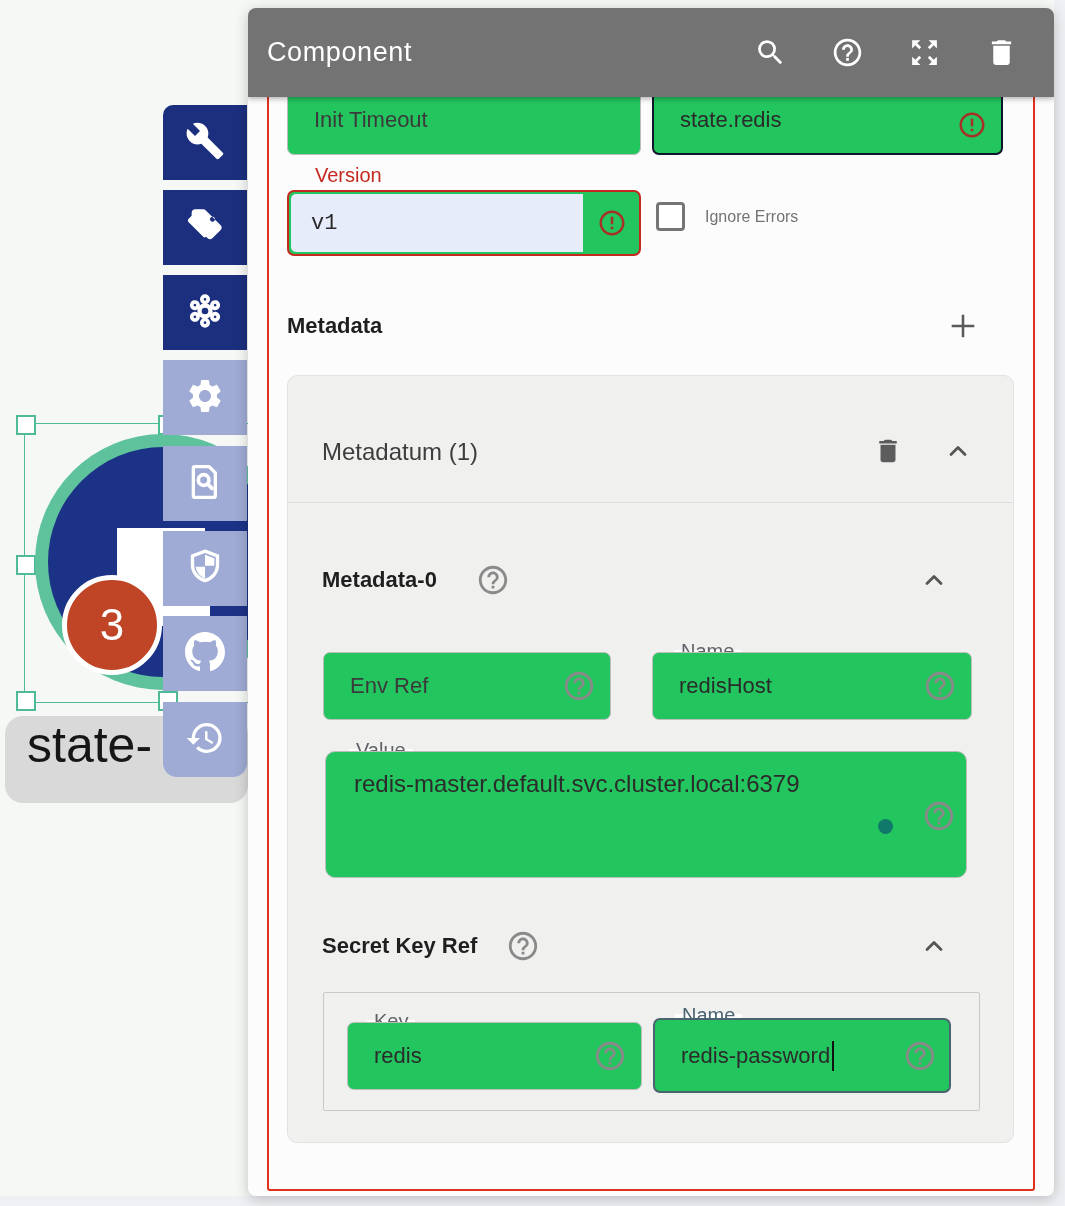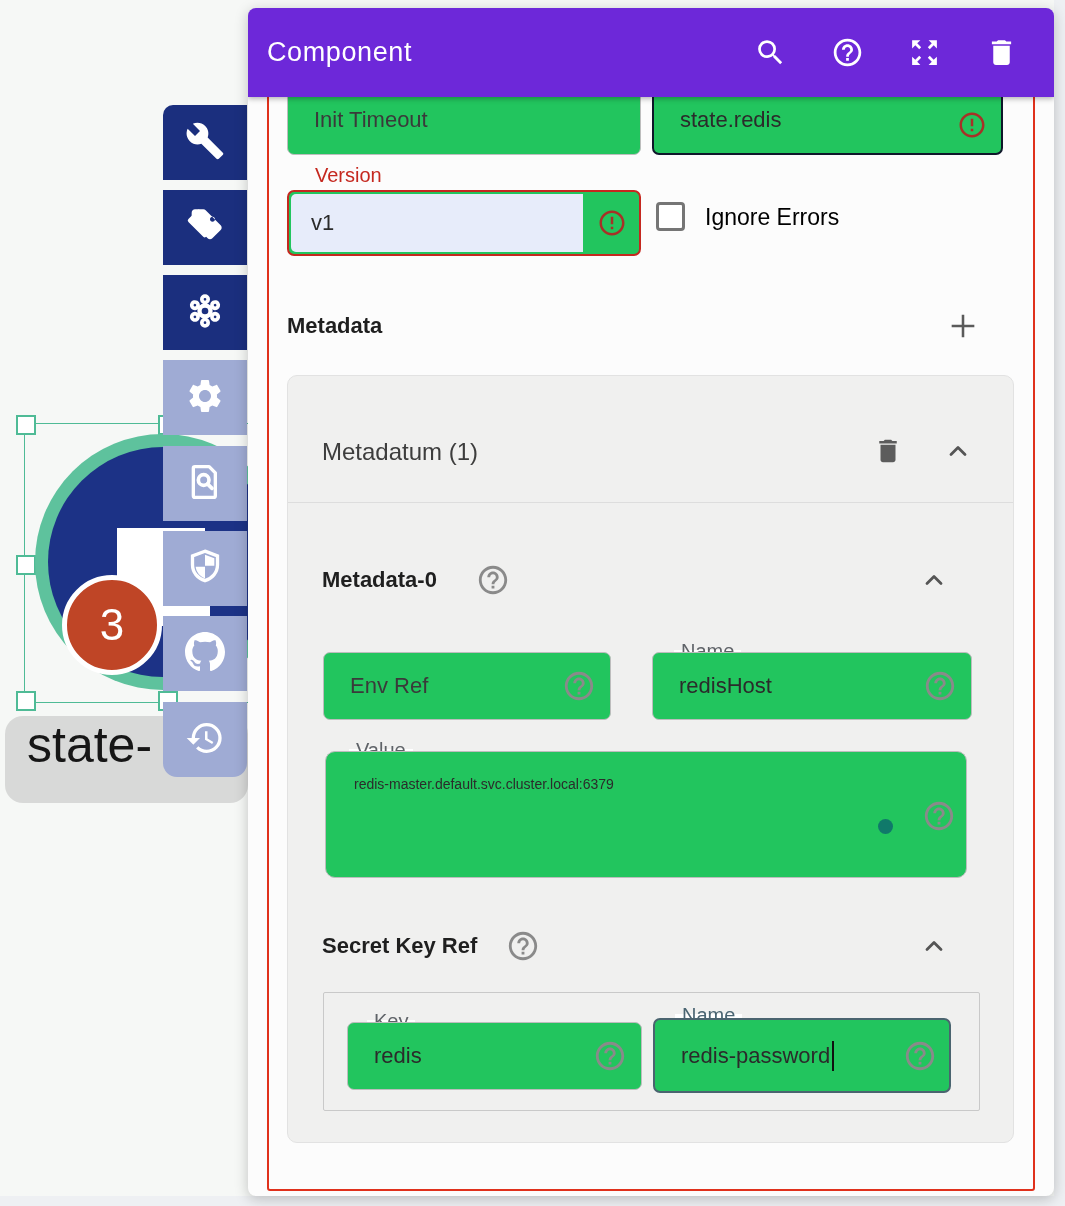--- a/index.html
+++ b/index.html
@@ -22,21 +22,21 @@
 
   
   .tb-item{position:absolute;left:163px;width:84px;height:75px;display:flex;align-items:center;justify-content:center;}
   .tb-dark{background:#1b2f7e;}
   .tb-light{background:#9fabd4;}
   .tb-item svg{width:40px;height:40px;}
 
   
   .panel{position:absolute;left:248px;top:8px;width:806px;height:1188px;background:#fcfcfc;border-radius:8px;
          box-shadow:0 3px 14px rgba(0,0,0,.22);overflow:hidden;}
-  .panel-header{position:absolute;left:0;top:0;right:0;height:89px;background:#6d28d9;display:flex;align-items:center;
+  .panel-header{position:absolute;left:0;top:0;right:0;height:89px;background:#737373;display:flex;align-items:center;
                 box-shadow:0 2px 5px rgba(0,0,0,.28);z-index:5;}
   .panel-title{color:#fff;font-size:27px;letter-spacing:.6px;margin-left:19px;font-weight:400;}
   .hdr-icons{margin-left:auto;margin-right:36px;display:flex;gap:44px;align-items:center;}
   .hdr-icons svg{width:33px;height:33px;display:block;cursor:pointer;}
   .panel-content{position:absolute;left:0;top:89px;right:0;bottom:0;overflow:hidden;}
   .err-outline{position:absolute;left:19px;top:-30px;width:764px;height:1120px;border:2.5px solid #e0311c;border-radius:3px;}
 
   .fld{position:absolute;background:#22c55e;border:1.5px solid #bdbdbd;border-radius:7px;box-sizing:border-box;}
   .fld-err{border:2px solid #0f172a;}
   .fld-text{position:absolute;left:26px;top:0;bottom:0;display:flex;align-items:center;font-size:22px;color:#3a3a3a;white-space:nowrap;}
@@ -196,29 +196,29 @@
         <span class="fld-text">Init Timeout</span>
       </div>
       <div class="fld fld-err" style="left:404px;top:-12px;width:351px;height:70px;">
         <span class="fld-text fld-value">state.redis</span>
         <span class="eico" style="right:14px;top:23px;"><svg viewBox="0 0 24 24" fill="#a73127">
               <path d="M11 15h2v2h-2v-2zm0-8h2v6h-2V7zm.99-5C6.47 2 2 6.48 2 12s4.47 10 9.99 10C17.52 22 22 17.52 22 12S17.52 2 11.99 2zm.01 18c-4.42 0-8-3.58-8-8s3.58-8 8-8 8 3.58 8 8-3.58 8-8 8z"></path>
             </svg></span>
       </div>
 
       <span class="chip" style="left:60px;top:66px;background:#fcfcfc;color:#c5281f;">Version</span>
-      <div class="fld" style="left:39px;top:93px;width:354px;height:66px;border:2px solid #c5281f;">
+      <div class="fld" style="left:39px;top:93px;width:354px;height:66px;border:2px solid #c5281f;font-family:Liberation Mono, monospace;">
         <div class="lavender"></div>
         <span class="fld-text fld-value" style="left:22px;">v1</span>
         <span class="eico" style="right:12px;top:16px;"><svg viewBox="0 0 24 24" fill="#a73127">
               <path d="M11 15h2v2h-2v-2zm0-8h2v6h-2V7zm.99-5C6.47 2 2 6.48 2 12s4.47 10 9.99 10C17.52 22 22 17.52 22 12S17.52 2 11.99 2zm.01 18c-4.42 0-8-3.58-8-8s3.58-8 8-8 8 3.58 8 8-3.58 8-8 8z"></path>
             </svg></span>
       </div>
       <div class="checkbox"></div>
-      <span class="abs" style="left:457px;top:106px;height:28px;line-height:28px;font-size:23px;color:#000000;">Ignore Errors</span>
+      <span class="abs" style="left:457px;top:106px;height:28px;line-height:28px;font-size:16px;color:#737373;">Ignore Errors</span>
 
       <span class="heading" style="left:39px;top:214px;height:30px;line-height:30px;">Metadata</span>
       <span class="abs" style="left:698px;top:212px;width:34px;height:34px;cursor:pointer;"><svg viewBox="0 0 24 24" fill="none" stroke="#5a5a5a" stroke-width="1.8">
             <path d="M12 4v16M4 12h16"></path>
           </svg></span>
 
       <div class="card">
         <div class="card-header">
           <span class="card-title">Metadatum (1)</span>
           <span class="abs" style="left:585px;top:44px;width:30px;height:30px;cursor:pointer;"><svg viewBox="0 0 24 24" fill="#5c5c5c">
@@ -246,21 +246,21 @@
         <span class="chip" style="left:386px;top:263px;">Name</span>
         <div class="fld" style="left:364px;top:276px;width:320px;height:68px;">
           <span class="fld-text fld-value">redisHost</span>
           <span class="qico" style="right:14px;top:16px;"><svg viewBox="0 0 24 24" fill="#8a8a8a">
                 <path d="M11 18h2v-2h-2v2zm1-16C6.48 2 2 6.48 2 12s4.48 10 10 10 10-4.48 10-10S17.52 2 12 2zm0 18c-4.41 0-8-3.59-8-8s3.59-8 8-8 8 3.59 8 8-3.59 8-8 8zm0-14c-2.21 0-4 1.79-4 4h2c0-1.1.9-2 2-2s2 .9 2 2c0 2-3 1.75-3 5h2c0-2.25 3-2.5 3-5 0-2.21-1.79-4-4-4z"></path>
               </svg></span>
         </div>
 
         <span class="chip" style="left:61px;top:362px;">Value</span>
         <div class="fld" style="left:37px;top:375px;width:642px;height:127px;border-radius:10px;">
-          <span class="abs fld-value" style="left:28px;top:17px;font-size:14px;line-height:30px;white-space:nowrap;">redis-master.default.svc.cluster.local:6379</span>
+          <span class="abs fld-value" style="left:28px;top:17px;font-size:24px;line-height:30px;white-space:nowrap;">redis-master.default.svc.cluster.local:6379</span>
           <span class="teal-dot" style="left:552px;top:67px;"></span>
           <span class="qico" style="left:596px;top:47px;"><svg viewBox="0 0 24 24" fill="#8a8a8a">
                 <path d="M11 18h2v-2h-2v2zm1-16C6.48 2 2 6.48 2 12s4.48 10 10 10 10-4.48 10-10S17.52 2 12 2zm0 18c-4.41 0-8-3.59-8-8s3.59-8 8-8 8 3.59 8 8-3.59 8-8 8zm0-14c-2.21 0-4 1.79-4 4h2c0-1.1.9-2 2-2s2 .9 2 2c0 2-3 1.75-3 5h2c0-2.25 3-2.5 3-5 0-2.21-1.79-4-4-4z"></path>
               </svg></span>
         </div>
 
         <span class="heading" style="left:34px;top:556px;height:28px;line-height:28px;">Secret Key Ref</span>
         <span class="qico" style="left:218px;top:553px;"><svg viewBox="0 0 24 24" fill="#8a8a8a">
               <path d="M11 18h2v-2h-2v2zm1-16C6.48 2 2 6.48 2 12s4.48 10 10 10 10-4.48 10-10S17.52 2 12 2zm0 18c-4.41 0-8-3.59-8-8s3.59-8 8-8 8 3.59 8 8-3.59 8-8 8zm0-14c-2.21 0-4 1.79-4 4h2c0-1.1.9-2 2-2s2 .9 2 2c0 2-3 1.75-3 5h2c0-2.25 3-2.5 3-5 0-2.21-1.79-4-4-4z"></path>
             </svg></span>

